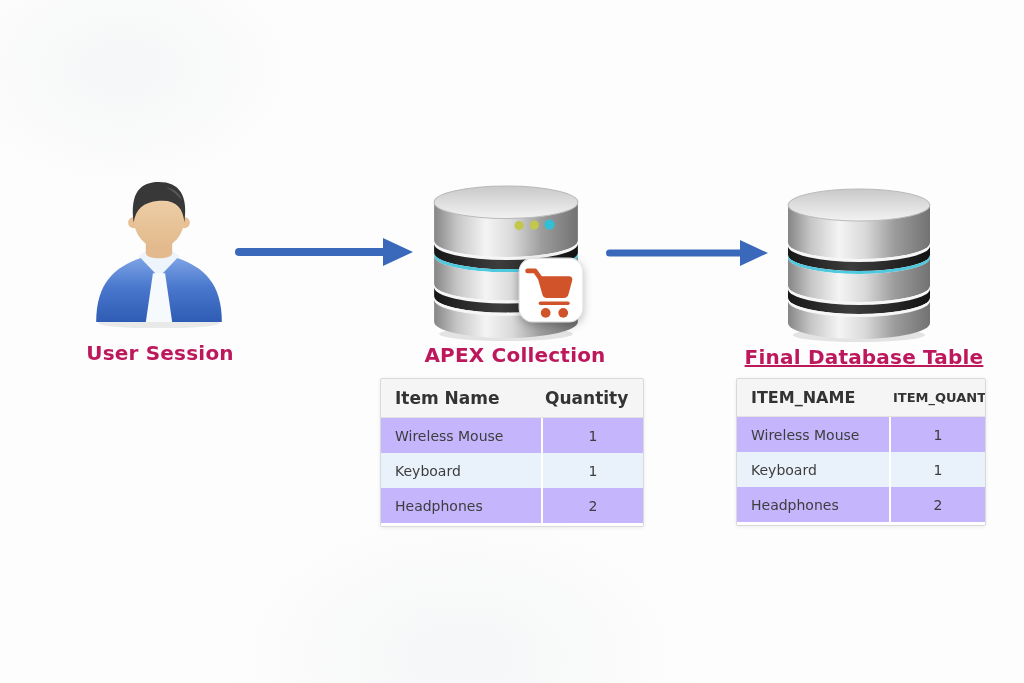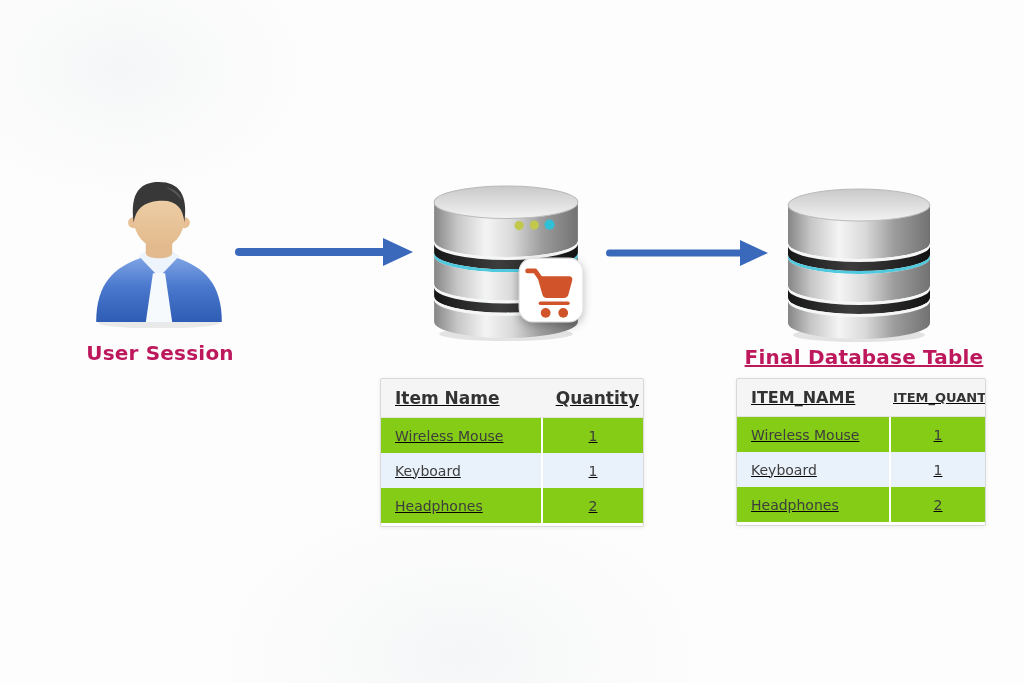--- a/index.html
+++ b/index.html
@@ -27,33 +27,32 @@
   #apex-db{left:430px;top:178px;width:152px;height:164px;}
   #final-db{left:784px;top:181px;width:150px;height:162px;}
   #cart-badge{left:517px;top:256px;width:68px;height:68px;filter:drop-shadow(0 3px 4px rgba(0,0,0,.25));}
 
   .arrow{position:absolute;}
   #arrow-1{left:235px;top:237px;}
   #arrow-2{left:606px;top:240px;}
 
   .data-table{
     position:absolute;border-collapse:separate;border-spacing:0;
-    background:#84cc16;border:1px solid #d9d9d9;border-radius:2px;
+    background:#c4b5fd;border:1px solid #d9d9d9;border-radius:2px;
     box-shadow:0 1px 4px rgba(0,0,0,.07);
     table-layout:fixed;
-    text-decoration:underline;
   }
   .t1{left:380px;top:378px;width:264px;}
   .t2{left:736px;top:378px;width:250px;}
   .data-table th{
     background:#f5f5f6;font-weight:bold;color:#333;text-align:left;
     padding:9px 4px 9px 14px;border-bottom:1px solid #e2e2e2;
     font-size:17px;height:38px;box-sizing:border-box;white-space:nowrap;overflow:hidden;
   }
-  .data-table th.qty{text-align:right;padding:9px 4px;}
+  .data-table th.qty{text-align:left;padding:9px 4px;}
   .t1 th.name{width:160px;}
   .t1 th.qty{width:102px;}
   .t2 th.name{width:152px;font-size:16px;}
   .t2 th.qty{width:96px;font-size:13px;}
   .data-table td{
     font-size:14px;color:#3d3d3d;padding:8px 4px 8px 14px;height:35px;
     box-sizing:border-box;white-space:nowrap;overflow:hidden;
   }
   .data-table td.qty{text-align:center;padding:8px 2px;border-left:2px solid #fff;}
   .data-table tr.hl td{background:#e9f1fb;}
@@ -140,20 +139,21 @@
   <div class="icon-box" id="cart-badge">
     <svg width="68" height="68" viewBox="0 0 64 64">
       <rect x="2" y="2" width="60" height="60" rx="13" fill="#ffffff" stroke="#e4e4e4"></rect>
       <path d="M 10 14 L 17 14 L 22 21" stroke="#d0532a" stroke-width="4.5" fill="none" stroke-linecap="round" stroke-linejoin="round"></path>
       <path d="M 19 19 h 30 c 2.2 0 3.6 1.6 3 3.8 l -3.6 13.4 c -0.6 2.1 -2.1 3.3 -4.3 3.3 h -16 c -2.2 0 -3.7 -1.2 -4.2 -3.3 z" fill="#d0532a"></path>
       <path d="M 22 44.5 L 48 44.5" stroke="#d0532a" stroke-width="3.2" stroke-linecap="round"></path>
       <circle cx="27" cy="53.5" r="4.6" fill="#d0532a"></circle>
       <circle cx="43.5" cy="53.5" r="4.6" fill="#d0532a"></circle>
     </svg>
   </div>
+  <div class="node-label" id="label-apex">APEX Collection</div>
 
   <div class="arrow" id="arrow-2">
     <svg width="162" height="26" viewBox="0 0 162 26">
       <rect x="0" y="9.5" width="138" height="7" rx="3.5" fill="#3a68ba"></rect>
       <polygon points="134,0 162,13 134,26" fill="#3a68ba"></polygon>
     </svg>
   </div>
 
   <div class="icon-box" id="final-db">
     <svg width="150" height="162" viewBox="0 0 150 162">

